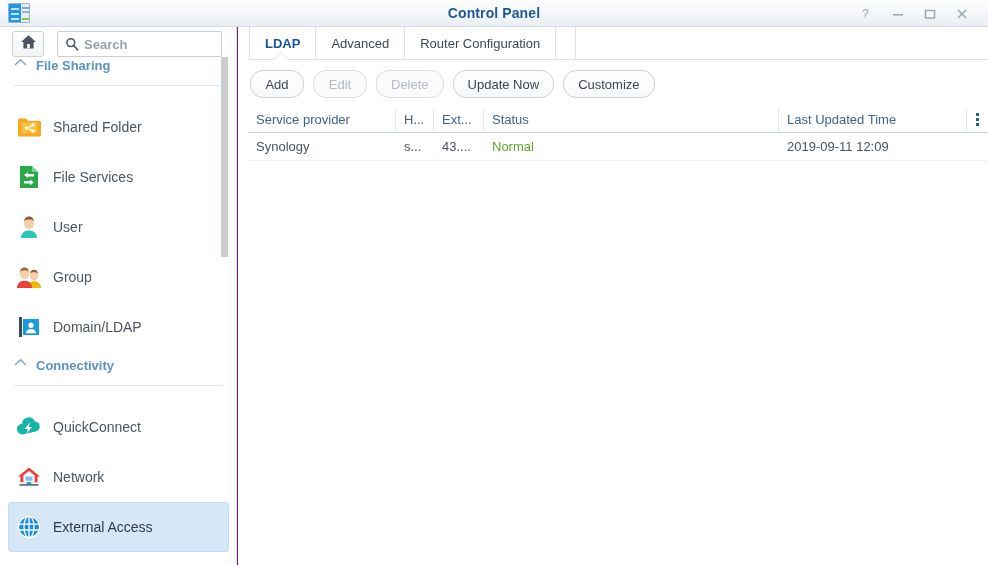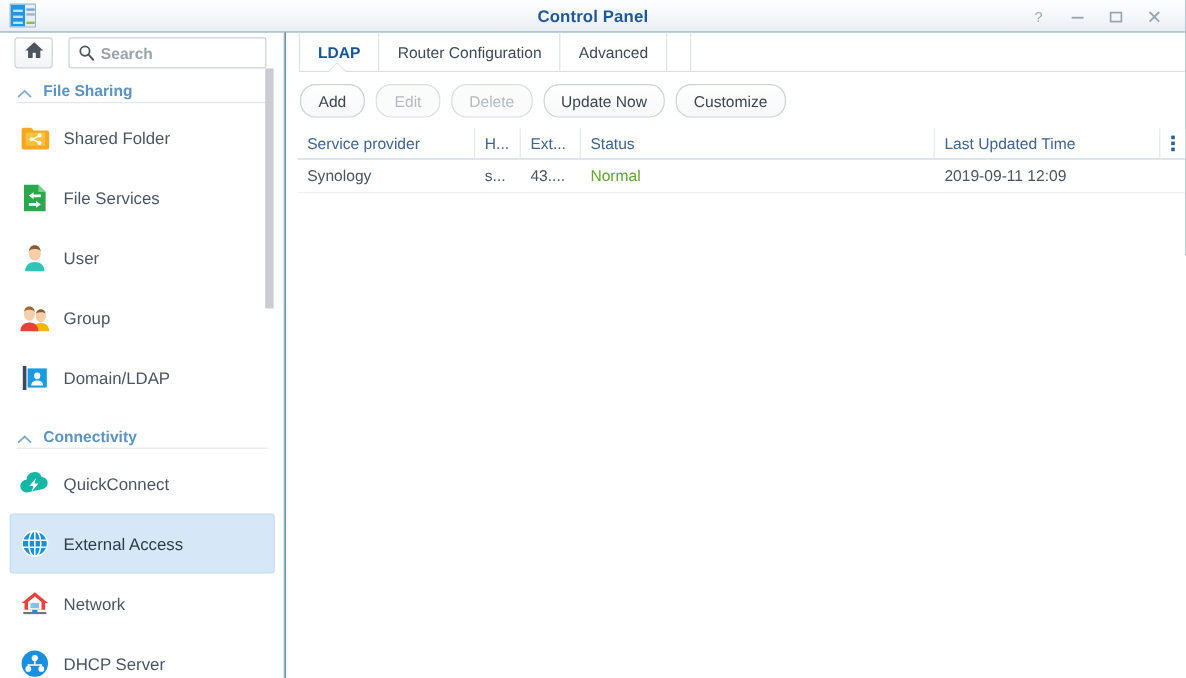--- a/index.html
+++ b/index.html
@@ -7,21 +7,21 @@
     margin: 0; padding: 0;
     width: 988px; height: 565px;
     overflow: hidden;
     font-family: "Liberation Sans", sans-serif;
     background: #ffffff;
   }
 
   #app {
     position: relative;
     width: 988px; height: 565px;
-    background: #0c4a6e;
+    background: #701a75;
     overflow: hidden;
   }
 
   
   .titlebar {
     position: absolute; top: 0; left: 0;
     width: 988px; height: 27px;
     background: linear-gradient(to bottom, #fdfeff 0%, #f4f7fa 55%, #e9eef3 100%);
     border-bottom: 1px solid #d2dbe4;
   }
@@ -111,22 +111,22 @@
   }
   .side-scrollbar {
     position: absolute; right: 8px; top: 30px;
     width: 7px; height: 200px;
     background: #c9cdd1;
     border-radius: 0px;
   }
 
   .sec-head {
     position: relative;
-    height: 28px; margin: 0 14px 4px 14px;
-    display: flex; align-items: flex-end;
+    height: 28px; margin: 0 14px 16px 14px;
+    display: flex; align-items: flex-start;
     border-bottom: 1px solid #e3e8ed;
     padding-bottom: 2px;
   }
   .sec-chev { margin-right: 9px; display:flex; align-items:center; }
   .sec-title {
     font-size: 13px; font-weight: bold; color: #5b93c4;
   }
 
   .nav-item {
     height: 50px; margin: 0 8px;
@@ -404,44 +404,44 @@
       <div class="nav-item">
         <span class="nav-ic">
           <svg width="26" height="22" viewBox="0 0 26 22">
             <path d="M6.5 18.5 a5.4 5.4 0 0 1 -.4 -10.8 a6.6 6.6 0 0 1 12.7 -2.2 a5 5 0 0 1 .9 9.9 Z" fill="#16b6a6"></path>
             <path d="M14 6.4 L8.6 13 L11.8 13 L10.6 17.6 L16 11 L12.8 11 Z" fill="#ffffff"></path>
           </svg>
         </span>
         <span class="nav-label">QuickConnect</span>
       </div>
 
-      <div class="nav-item selected">
-        <span class="nav-ic">
-          <svg width="24" height="24" viewBox="0 0 24 24">
-            <circle cx="12" cy="12" r="11" fill="#1a8fe0"></circle>
-            <path d="M12 1.4 a10.6 10.6 0 0 0 0 21.2 a10.6 10.6 0 0 0 0 -21.2 Z M12 1.4 c3 0 5 4.8 5 10.6 s-2 10.6 -5 10.6 s-5 -4.8 -5 -10.6 s2 -10.6 5 -10.6 Z" fill="none" stroke="#ffffff" stroke-width="1.3"></path>
-            <path d="M1.6 9.2 h20.8 M1.6 15 h20.8 M12 1.4 v21.2" stroke="#ffffff" stroke-width="1.3" fill="none"></path>
-          </svg>
-        </span>
-        <span class="nav-label">External Access</span>
-      </div>
-
       <div class="nav-item">
         <span class="nav-ic">
           <svg width="26" height="24" viewBox="0 0 26 24">
             <path d="M13 2.6 L24 11.4 L21.6 11.4 L21.6 17.2 L4.4 17.2 L4.4 11.4 L2 11.4 Z" fill="#e9413a"></path>
             <path d="M13 6 L18.6 10.6 L18.6 17.2 L7.4 17.2 L7.4 10.6 Z" fill="#ffffff"></path>
             <path d="M9.4 11.6 h7.2 v4.2 h-7.2 Z" fill="#7fc3ea"></path>
             <rect x="3.4" y="19" width="19.2" height="1.8" fill="#6a7782"></rect>
             <rect x="10.8" y="17.2" width="4.4" height="2.4" fill="#1a8fe0"></rect>
           </svg>
         </span>
         <span class="nav-label">Network</span>
       </div>
 
+      <div class="nav-item selected">
+        <span class="nav-ic">
+          <svg width="24" height="24" viewBox="0 0 24 24">
+            <circle cx="12" cy="12" r="11" fill="#1a8fe0"></circle>
+            <path d="M12 1.4 a10.6 10.6 0 0 0 0 21.2 a10.6 10.6 0 0 0 0 -21.2 Z M12 1.4 c3 0 5 4.8 5 10.6 s-2 10.6 -5 10.6 s-5 -4.8 -5 -10.6 s2 -10.6 5 -10.6 Z" fill="none" stroke="#ffffff" stroke-width="1.3"></path>
+            <path d="M1.6 9.2 h20.8 M1.6 15 h20.8 M12 1.4 v21.2" stroke="#ffffff" stroke-width="1.3" fill="none"></path>
+          </svg>
+        </span>
+        <span class="nav-label">External Access</span>
+      </div>
+
       <div class="nav-item">
         <span class="nav-ic">
           <svg width="24" height="24" viewBox="0 0 24 24">
             <circle cx="12" cy="12" r="11" fill="#1a8fe0"></circle>
             <circle cx="12" cy="7.4" r="2.6" fill="#ffffff"></circle>
             <circle cx="6.6" cy="16.4" r="2.4" fill="#ffffff"></circle>
             <circle cx="17.4" cy="16.4" r="2.4" fill="#ffffff"></circle>
             <path d="M12 10 v3.2 M6.6 13.9 v-0.7 h10.8 v0.7" stroke="#ffffff" stroke-width="1.3" fill="none"></path>
           </svg>
         </span>
@@ -454,24 +454,24 @@
   </div>
 
   <div class="main">
 
     <div class="tabs-underline"></div>
     <div class="tabs">
       <div class="tab active">
         <span>LDAP</span>
       </div>
       <div class="tab">
+        <span>Advanced</span>
+      </div>
+      <div class="tab">
         <span>Router Configuration</span>
-      </div>
-      <div class="tab">
-        <span>Advanced</span>
       </div>
       <div class="tab-spacer"></div>
     </div>
     <div class="tab-arrow-o"></div>
     <div class="tab-arrow"></div>
 
     <div class="toolbar">
       <div class="tbtn">
         <span>Add</span>
       </div>

